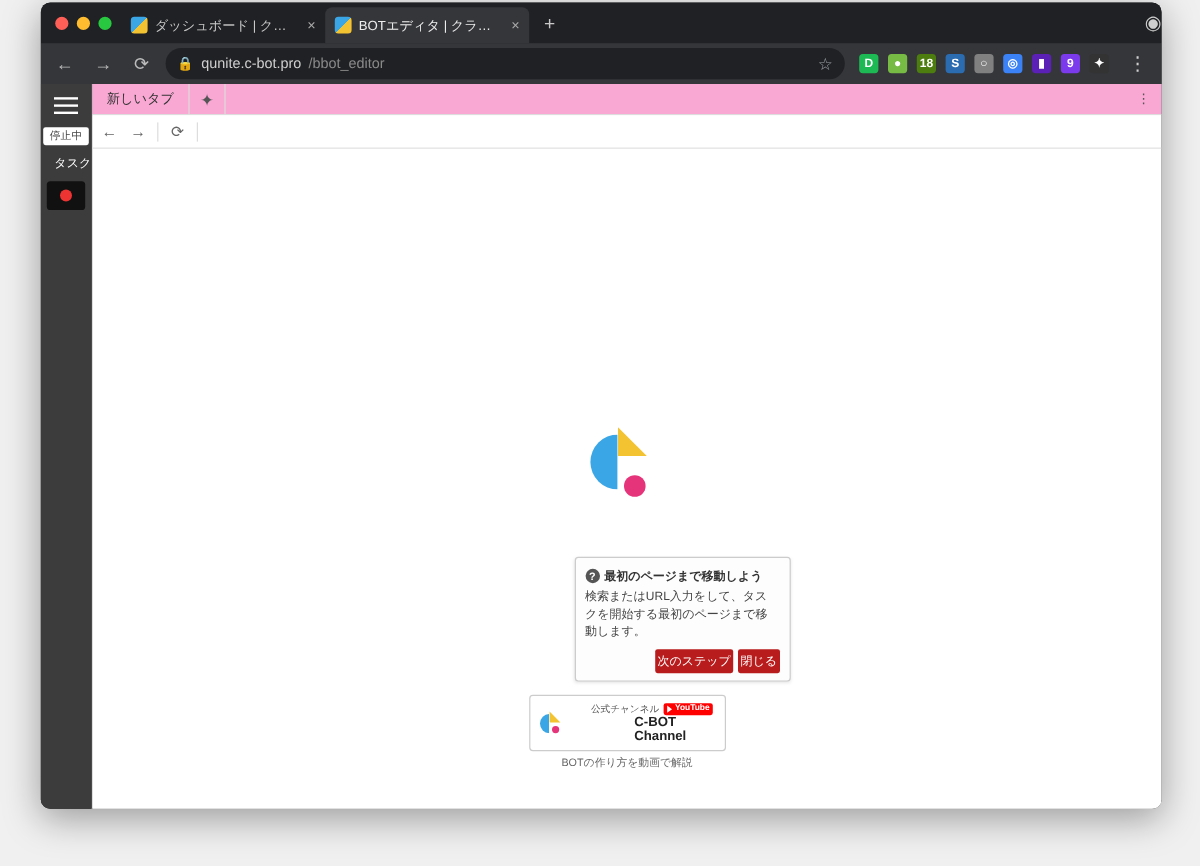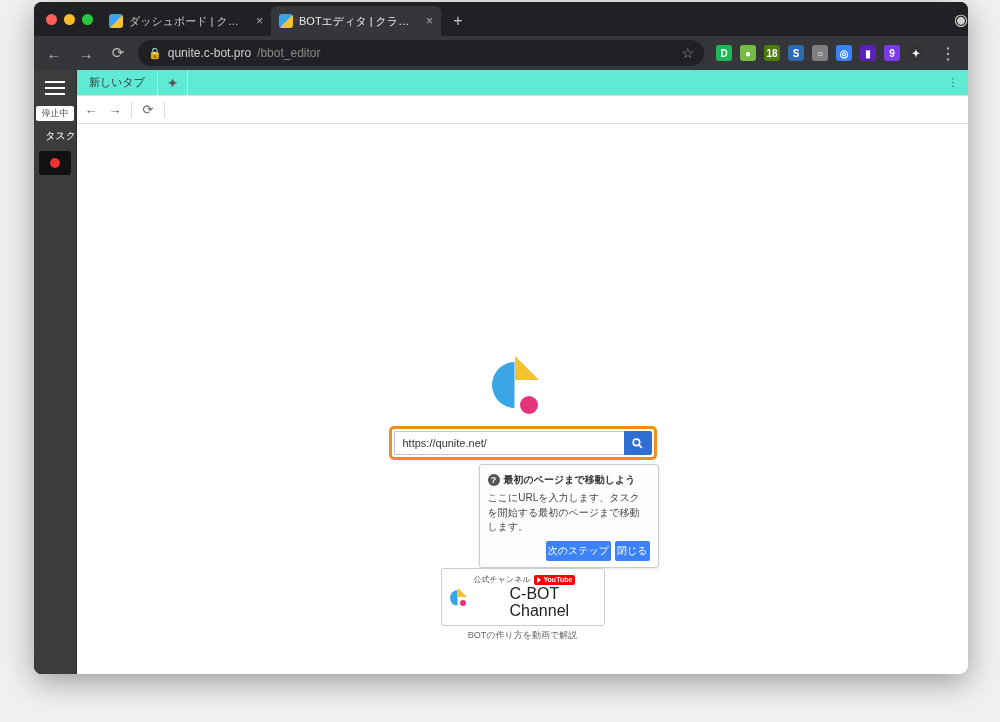--- a/index.html
+++ b/index.html
@@ -107,21 +107,21 @@
     display:flex; align-items:center; justify-content:center; cursor:pointer;
   }
   .rail-record .dot { width:10px;height:10px;border-radius:50%;background:#e33;}
   .app-pane {
     flex:1; background:#ffffff; display:flex; flex-direction:column;
     border-left:1px solid #2a2a2a;
     position: relative;
   }
   .inner-tabs {
     height:26px; border-bottom:1px solid #ddd; display:flex; align-items:stretch;
-    font-size:11px; background:#5eead4;
+    font-size:11px; background:#f9a8d4;
   }
   .inner-tabs .itab {
     padding:0 12px; display:flex; align-items:center; border-right:1px solid #ddd;
     cursor:pointer; color:#333;
   }
   .inner-tabs .iadd {
     width:30px; display:flex; align-items:center; justify-content:center;
     border-right:1px solid #ddd; cursor:pointer; color:#555; font-size:14px;
   }
   .inner-tabs .spacer { flex:1;}
@@ -183,28 +183,28 @@
     box-shadow:0 1px 3px rgba(0,0,0,0.1);
   }
   .tip-box .tip-title { font-weight:bold; display:flex; align-items:center; gap:4px; margin-bottom:4px;}
   .tip-box .tip-title .qmark {
     width:12px;height:12px;border-radius:50%;background:#555;color:#fff;
     display:flex;align-items:center;justify-content:center;font-size:9px;
   }
   .tip-box .tip-body { line-height:1.45; color:#444; margin-bottom:6px;}
   .tip-box .tip-actions { display:flex; justify-content:flex-end; gap:4px;}
   .tip-box .tip-actions button {
-    background:#3b82f6; color:#fff; border:none; font-size:10px;
+    background:#b91c1c; color:#fff; border:none; font-size:10px;
     padding:3px 2px; border-radius:2px; cursor:pointer;
   }
   
   .yt-banner {
     position:absolute; left:50%; bottom:48px; transform:translateX(-50%);
     width:164px; border:1px solid #ccc; border-radius:3px;
-    padding:6px 8px 5px 8px; display:flex; align-items:center; gap:4px;
+    padding:6px 8px 5px 8px; display:flex; align-items:center; gap:23px;
     background:#fff;
   }
   .yt-banner .mini-logo {
     width:20px;height:20px;position:relative;flex-shrink:0;
   }
   .yt-banner .mini-logo .mh {
     position:absolute;left:0;top:2px;width:16px;height:16px;border-radius:50%;
     background:#3ba6e6;clip-path: inset(0 50% 0 0);
   }
   .yt-banner .mini-logo .mt {
@@ -218,21 +218,21 @@
   .yt-banner .text { display:flex; flex-direction:column; line-height:1.1;}
   .yt-banner .line1 { font-size:8px; color:#555; display:flex; align-items:center; gap:4px;}
   .yt-banner .yt-badge {
     background:#ff0000; color:#fff; font-size:7px; font-weight:bold;
     padding:1px 3px; border-radius:2px; display:flex; align-items:center; gap:2px;
   }
   .yt-banner .yt-badge::before {
     content:""; width:0;height:0;border-top:3px solid transparent;
     border-bottom:3px solid transparent;border-left:4px solid #fff;
   }
-  .yt-banner .line2 { font-size:16px; font-weight:normal; color:#222;padding-left:36px;}
+  .yt-banner .line2 { font-size:11px; font-weight:bold; color:#222;padding-left:36px;}
   .yt-caption {
     position:absolute; left:50%; bottom:32px; transform:translateX(-50%);
     font-size:9px; color:#666;
   }
   .star-fav { color:#9aa0a6; font-size:14px;}
 </style>
 </head>
 <body>
 
 <div class="window-frame">
@@ -318,36 +318,27 @@
       </div>
 
       <div class="canvas">
 
         <div class="logo-block">
           <div class="half"></div>
           <div class="tri"></div>
           <div class="pink"></div>
         </div>
 
-        <div class="search-wrap">
-          <input class="search-input" type="text" value="https://qunite.net/" style="">
-          <div class="search-go">
-            <svg width="13" height="13" viewBox="0 0 24 24" fill="none" stroke="#fff" stroke-width="3">
-              <circle cx="10" cy="10" r="6"></circle>
-                <line x1="20" y1="20" x2="15" y2="15"></line>
-            </svg>
-          </div>
-        </div>
 
         <div class="tip-box">
           <div class="tip-title">
             <span class="qmark">?</span>
             <span>最初のページまで移動しよう</span>
           </div>
-          <div class="tip-body">ここにURLを入力します、タスクを開始する最初のページまで移動します。</div>
+          <div class="tip-body">検索またはURL入力をして、タスクを開始する最初のページまで移動します。</div>
           <div class="tip-actions">
             <button>次のステップ</button>
             <button>閉じる</button>
           </div>
         </div>
 
         <div class="yt-banner">
           <div class="mini-logo">
             <div class="mh"></div>
               <div class="mt"></div>

